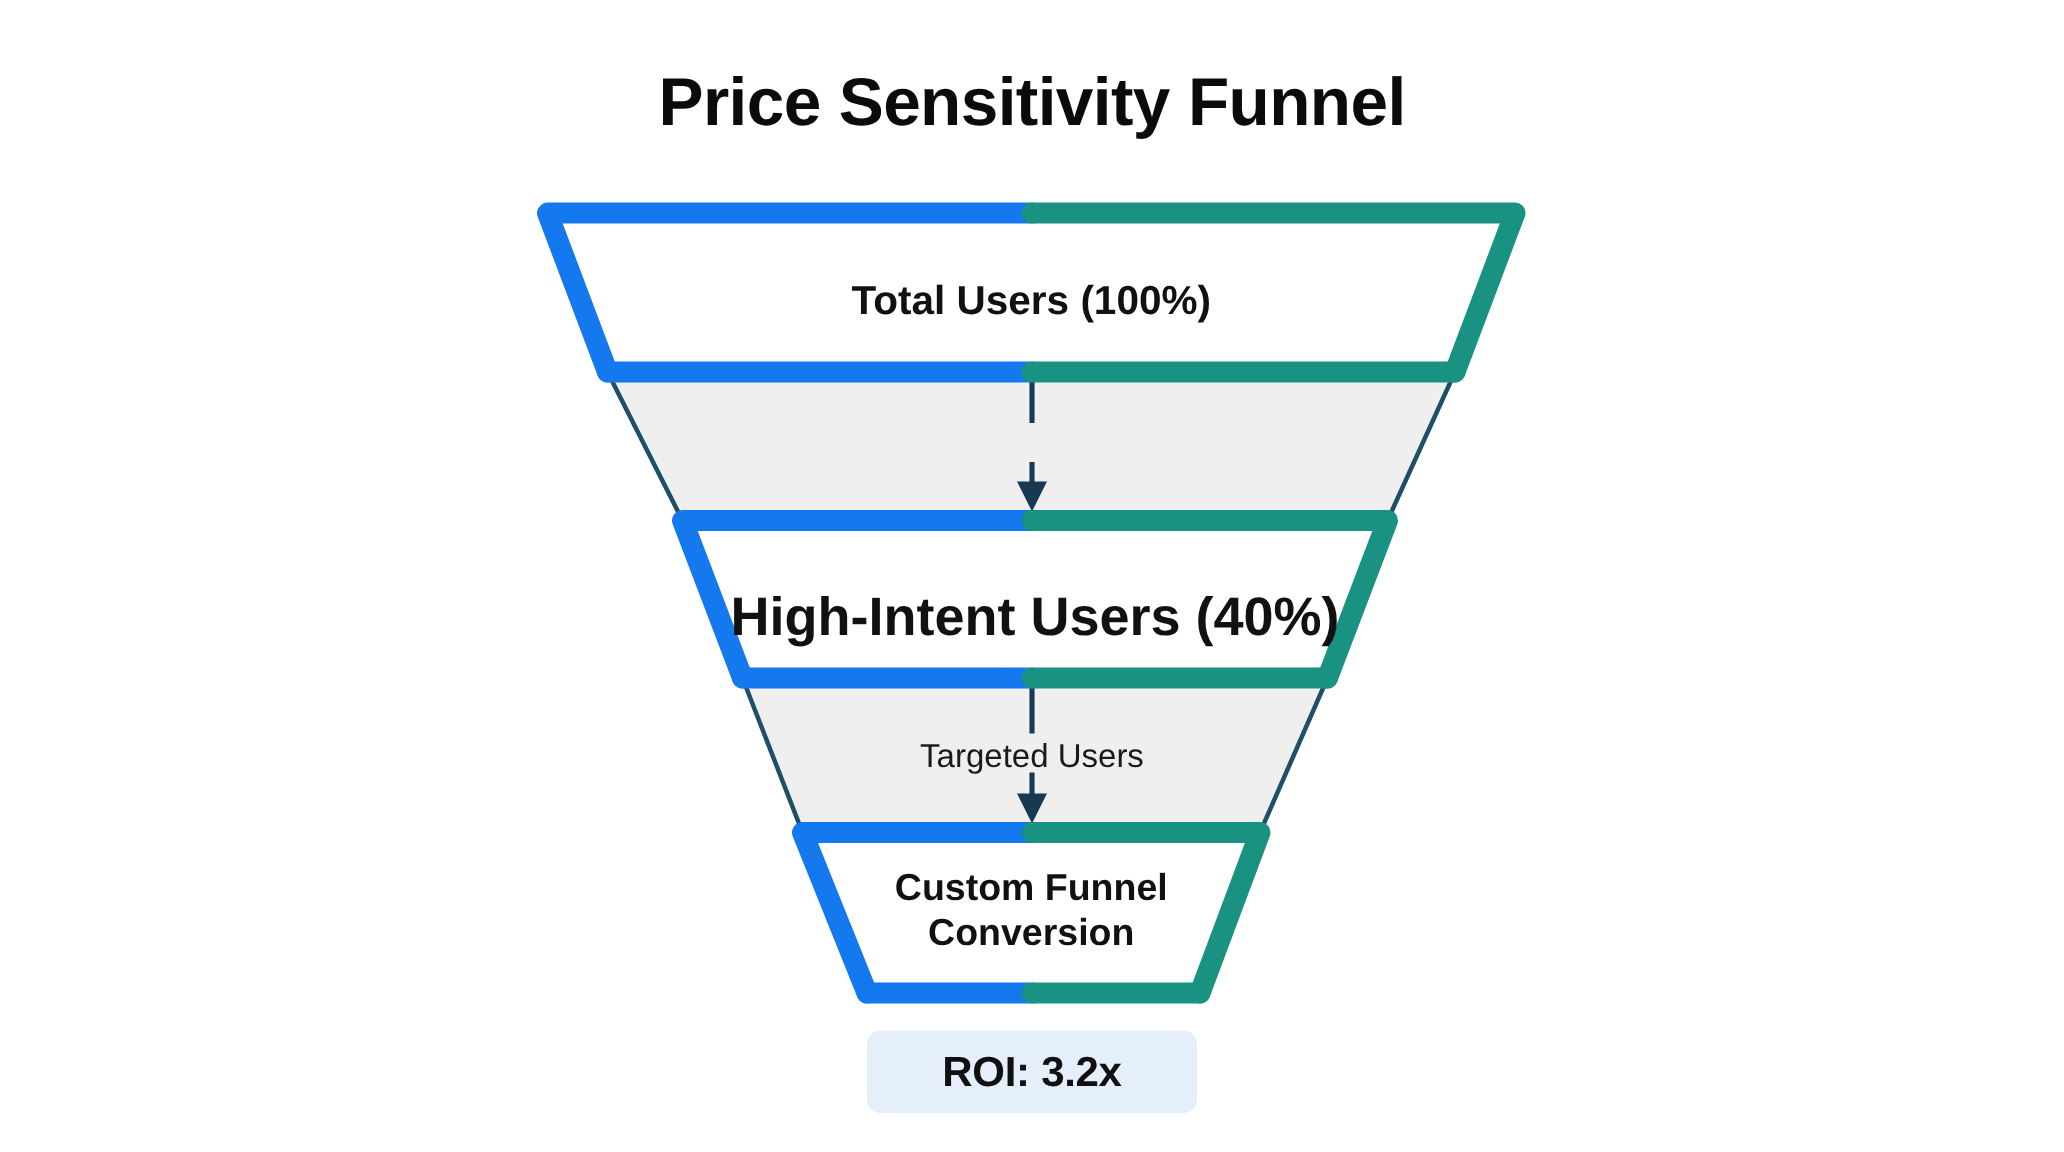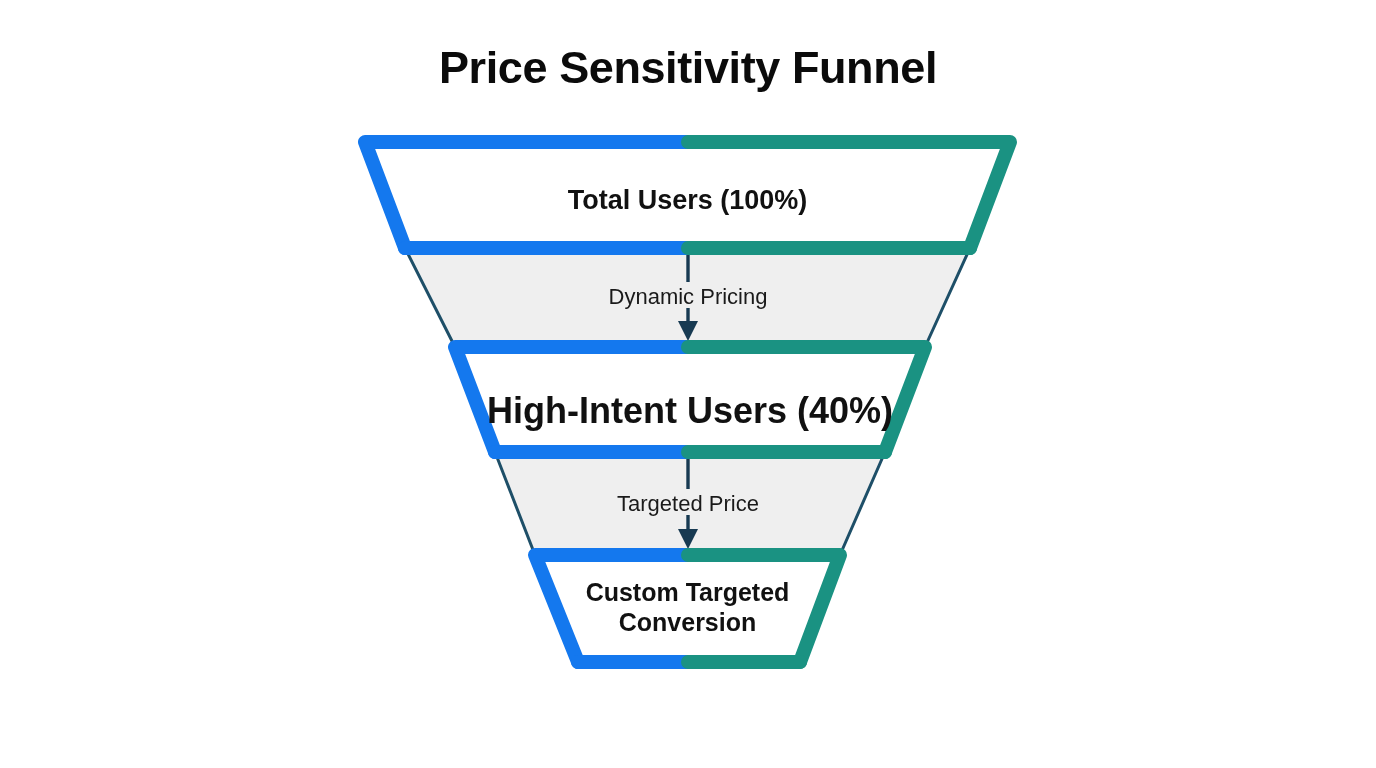--- a/index.html
+++ b/index.html
@@ -148,25 +148,27 @@
       <path d="M 688 555 L 840 555 L 800 662" fill="none" stroke="#1A9282" stroke-width="14" stroke-linecap="round" stroke-linejoin="round"></path>
       <line x1="578" y1="662" x2="688" y2="662" stroke="#1478EE" stroke-width="14" stroke-linecap="round"></line>
       <line x1="688" y1="662" x2="800" y2="662" stroke="#1A9282" stroke-width="14" stroke-linecap="round"></line>
     </g>
   </svg>
 
   <div class="chart-title">Price Sensitivity Funnel</div>
 
   <div class="stage-label stage-label-1">Total Users (100%)</div>
 
-  <div class="connector-label connector-label-1">Dynamic Pricing</div>
 
   <div class="stage-label stage-label-2">High-Intent Users (40%)</div>
 
-  <div class="connector-label connector-label-2">Targeted Price</div>
+  <div class="connector-label connector-label-2">Targeted Users</div>
 
   <div class="stage-label stage-label-3">
-    <div>Custom Targeted</div>
+    <div>Custom Funnel</div>
     <div>Conversion</div>
   </div>
 
+  <div class="roi-badge">
+    <span class="roi-badge-text">ROI: 3.2x</span>
+  </div>
 
 </div>
 
 </body></html>

